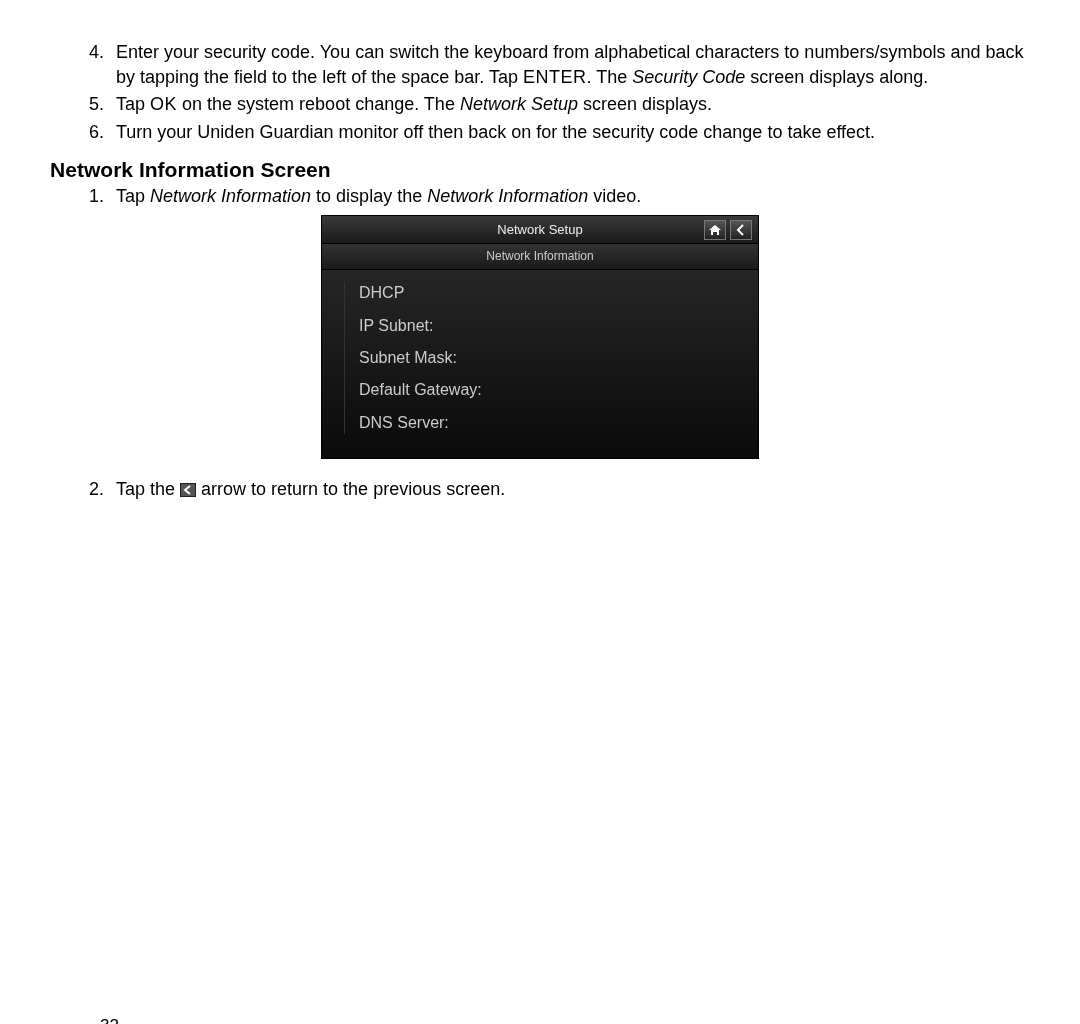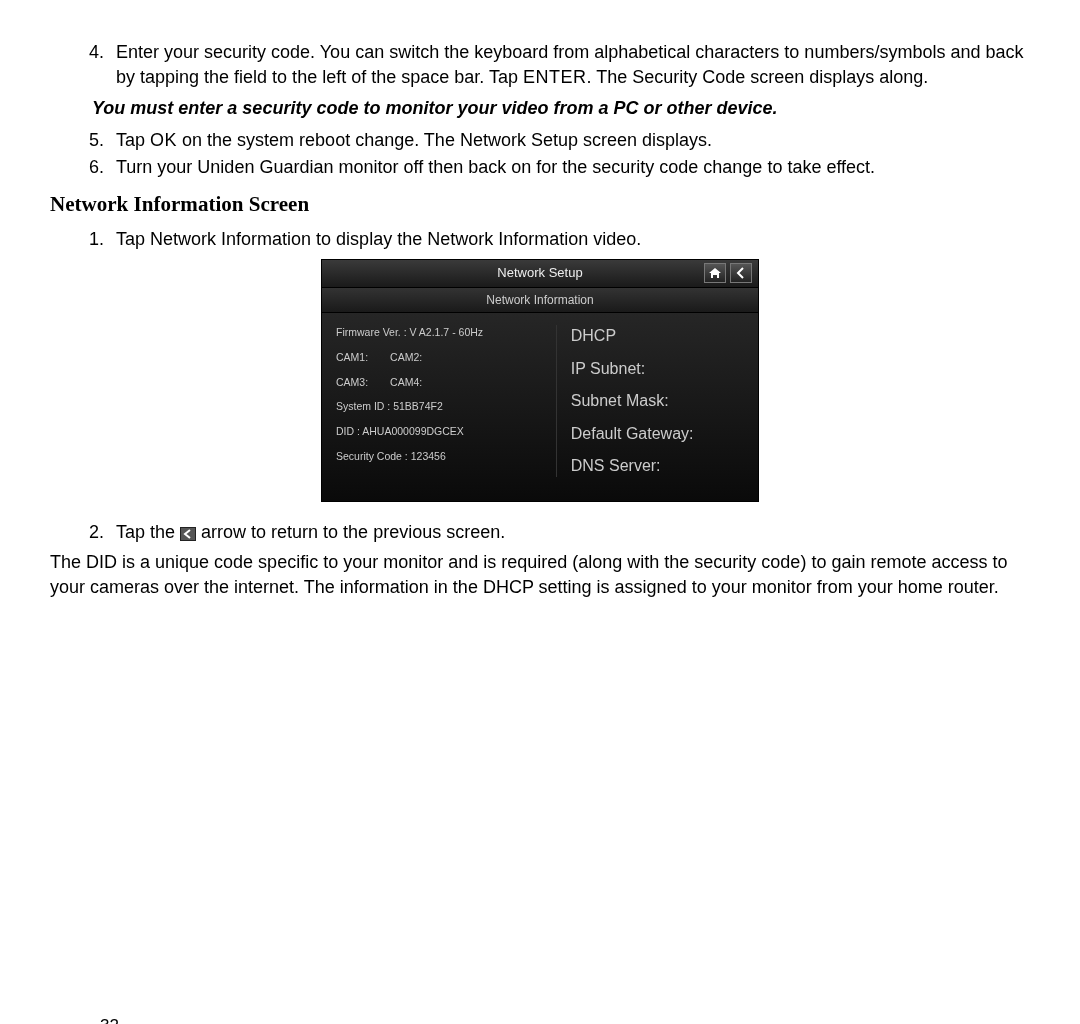--- a/index.html
+++ b/index.html
@@ -10,23 +10,23 @@
     color: #000;
     background: #fff;
     padding: 40px 50px 40px 50px;
     width: 1080px;
   }
   ol { list-style: none; }
   .li { display: flex; margin-bottom: 2px; }
   .li .num { min-width: 34px; text-align: right; padding-right: 12px; }
   .li .txt { flex: 1; }
   .indent1 { margin-left: 32px; }
-  .italic { }
+  .italic { font-style: italic; }
   .small-caps { font-variant: small-caps; font-weight: 400; letter-spacing: 0.5px; }
-  .heading { font-weight: 700; margin: 10px 0 8px 0; font-family: Liberation Serif, serif; }
+  .heading { font-weight: 700; margin: 10px 0 0 0; }
   .bold-italic-note { font-style: italic; font-weight: 700; margin: 6px 0 6px 42px; }
   .screenshot-wrap { display: flex; justify-content: center; margin: 6px 0 18px 0; }
   .device {
     width: 438px;
     background: linear-gradient(#2b2b2b, #111);
     border: 1px solid #000;
     color: #ddd;
     font-family: Arial, sans-serif;
     font-size: 12px;
   }
@@ -88,21 +88,20 @@
 
 <ol>
   <li class="li indent1">
     <span class="num">4.</span>
     <span class="txt">
       <span>Enter your security code. You can switch the keyboard from alphabetical characters to numbers/symbols and back by tapping the field to the left of the space bar. Tap </span><span class="small-caps">ENTER</span><span>. The </span><span class="italic">Security Code</span><span> screen displays along.</span>
     </span>
   </li>
 </ol>
 
-<p class="bold-italic-note indent1">You must enter a security code to monitor your video from a PC or other device.</p>
 
 <ol>
   <li class="li indent1">
     <span class="num">5.</span>
     <span class="txt">
       <span>Tap </span><span class="small-caps">OK</span><span> on the system reboot change. The </span><span class="italic">Network Setup</span><span> screen displays.</span>
     </span>
   </li>
   <li class="li indent1">
     <span class="num">6.</span>
@@ -133,34 +132,20 @@
         </div>
         <div class="dev-btn">
           <svg width="12" height="12" viewBox="0 0 12 12">
                 <path d="M8 1 L3 6 L8 11" stroke="#fff" stroke-width="2" fill="none"></path>
               </svg>
         </div>
       </div>
     </div>
     <div class="device-sub">Network Information</div>
     <div class="device-body">
-      <div class="col-left">
-        <div>Firmware Ver. : V A2.1.7 - 60Hz</div>
-        <div class="camrow">
-          <span>CAM1:</span>
-          <span>CAM2:</span>
-        </div>
-        <div class="camrow">
-          <span>CAM3:</span>
-          <span>CAM4:</span>
-        </div>
-        <div>System ID : 51BB74F2</div>
-        <div>DID : AHUA000099DGCEX</div>
-        <div>Security Code : 123456</div>
-      </div>
       <div class="col-right">
         <div>DHCP</div>
         <div>IP Subnet:</div>
         <div>Subnet Mask:</div>
         <div>Default Gateway:</div>
         <div>DNS Server:</div>
       </div>
     </div>
   </div>
 </div>
@@ -169,16 +154,15 @@
   <li class="li indent1">
     <span class="num">2.</span>
     <span class="txt">
       <span>Tap the </span><span class="back-glyph"><svg width="14" height="12" viewBox="0 0 12 12" style="display:inline">
               <path d="M8 2 L3 6 L8 10" stroke="#fff" stroke-width="2" fill="none"></path>
             </svg></span><span> arrow to return to the previous screen.</span>
     </span>
   </li>
 </ol>
 
-<p class="para" style="margin-left:0;">The DID is a unique code specific to your monitor and is required (along with the security code) to gain remote access to your cameras over the internet. The information in the DHCP setting is assigned to your monitor from your home router.</p>
 
 <div class="page-num">32</div>
 </div>
 
 </body></html>

